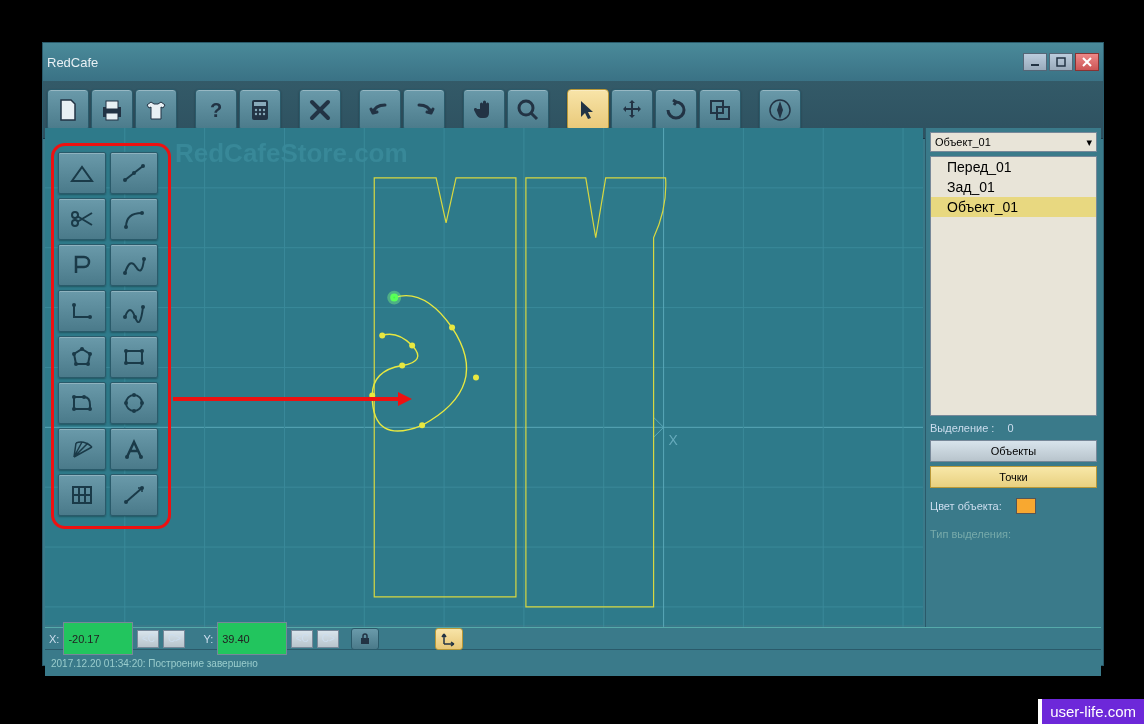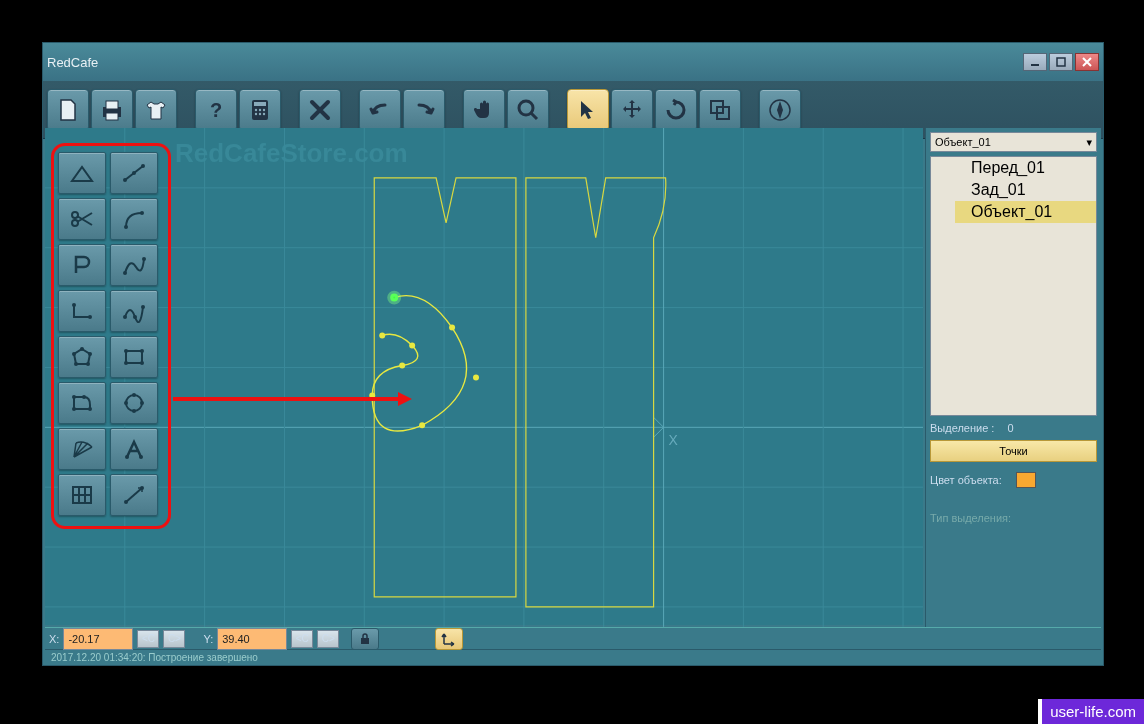--- a/index.html
+++ b/index.html
@@ -28,35 +28,35 @@
 .toolpalette { position: absolute; left: 8px; top: 100px; width: 120px; }
 .palette-box { border: 3px solid #e11; border-radius: 14px; padding: 6px 4px; background: rgba(0,0,0,0); }
 .prow { display: flex; gap: 4px; margin-bottom: 4px; }
 .pbtn { width: 48px; height: 42px; background: linear-gradient(#6a9aaa,#4a7a8a); border: 1px solid #2a5a6a; border-radius: 2px; display: flex; align-items: center; justify-content: center; cursor: pointer; box-shadow: inset 0 1px 0 rgba(255,255,255,.25), 0 1px 2px rgba(0,0,0,.3); }
 .pbtn svg { width: 28px; height: 24px; }
 .arrow-annot { position: absolute; left: 130px; top: 346px; pointer-events: none; }
 .rightpanel { position: absolute; right: 2px; top: 85px; width: 176px; bottom: 34px; background: #3a7a8a; border-left: 1px solid #2a5a6a; padding: 4px; display: flex; flex-direction: column; gap: 4px; }
 .dropdown { height: 20px; background: #e8e4d8; border: 1px solid #789; display: flex; align-items: center; padding: 0 4px; font-size: 11px; cursor: pointer; }
 .dropdown .dd-arrow { margin-left: auto; }
 .listbox { flex: 0 0 260px; background: #e8e4d8; border: 1px solid #789; overflow: auto; }
-.listitem { padding: 2px 16px; font-size: 16px; cursor: pointer; margin-left: 24px; }
+.listitem { padding: 2px 16px; font-size: 14px; cursor: pointer; }
 .listitem.sel { background: #e8d880; }
 .sel-count { color: #cde; font-size: 11px; padding: 2px 0; display: flex; gap: 13px; }
 .panel-btn { height: 22px; background: linear-gradient(#d8e4ec,#b8c4cc); border: 1px solid #789; display: flex; align-items: center; justify-content: center; font-size: 11px; cursor: pointer; }
 .panel-btn.act { background: linear-gradient(#f8e8a8,#e8d080); border-color: #b89838; }
 .color-row { display: flex; align-items: center; gap: 14px; color: #cde; font-size: 11px; margin-top: 6px; }
 .swatch { width: 20px; height: 16px; background: #f8a830; border: 1px solid #555; cursor: pointer; }
-.sel-type { color: #7aa; font-size: 11px; margin-top: 20px; }
+.sel-type { color: #7aa; font-size: 11px; margin-top: 10px; }
 .statusbar { position: absolute; left: 2px; right: 2px; bottom: 2px; height: 36px; }
 .coordbar { height: 22px; background: #3a7a8a; border-top: 1px solid #5aa; display: flex; align-items: center; gap: 4px; padding: 0 4px; color: #cde; font-size: 11px; }
-.coord-field { background: #fdba74; border: 1px solid #789; height: 22px; width: 70px; padding: 0 4px; color: #222; display: flex; align-items: center; }
+.coord-field { background: #22c55e; border: 1px solid #789; height: 33px; width: 70px; padding: 0 4px; color: #222; display: flex; align-items: center; }
 .mini-btn { width: 22px; height: 18px; background: linear-gradient(#d8e4ec,#b8c4cc); border: 1px solid #789; display: flex; align-items: center; justify-content: center; font-size: 10px; cursor: pointer; }
 .icon-btn { width: 28px; height: 22px; background: linear-gradient(#6a9aaa,#4a7a8a); border: 1px solid #2a5a6a; border-radius: 3px; display: flex; align-items: center; justify-content: center; cursor: pointer; margin-left: 8px; }
 .icon-btn.gold { background: linear-gradient(#f8e4a8,#e8c878); border-color: #b89838; }
-.msgbar { height: 15px; background: #3a7a8a; padding: 0 6px; color: #9cc; font-size: 10px; display: flex; align-items: center; border-top: 1px solid #2a5a6a; }
+.msgbar { height: 27px; background: #3a7a8a; padding: 0 6px; color: #9cc; font-size: 10px; display: flex; align-items: center; border-top: 1px solid #2a5a6a; }
 .brand { position: absolute; right: 0; bottom: 0; background: #6d28d9; color: #fff; font-size: 15px; padding: 4px 8px; border-left: 4px solid #fff; }
 </style>
 </head>
 <body>
 
 <div class="window">
   <div class="titlebar">
     <span>RedCafe</span>
     <div class="spacer"></div>
     <div class="winbtn">
@@ -373,20 +373,21 @@
     </div>
     <div class="listbox">
       <div class="listitem">Перед_01</div>
       <div class="listitem">Зад_01</div>
       <div class="listitem sel">Объект_01</div>
     </div>
     <div class="sel-count">
       <span>Выделение :</span>
         <span>0</span>
     </div>
+    <div class="panel-btn">Объекты</div>
     <div class="panel-btn act">Точки</div>
     <div class="color-row">
       <span>Цвет объекта:</span>
       <div class="swatch" style="background:#f8a830"></div>
     </div>
     <div class="sel-type">Тип выделения:</div>
   </div>
 
   <div class="statusbar">
     <div class="coordbar">

